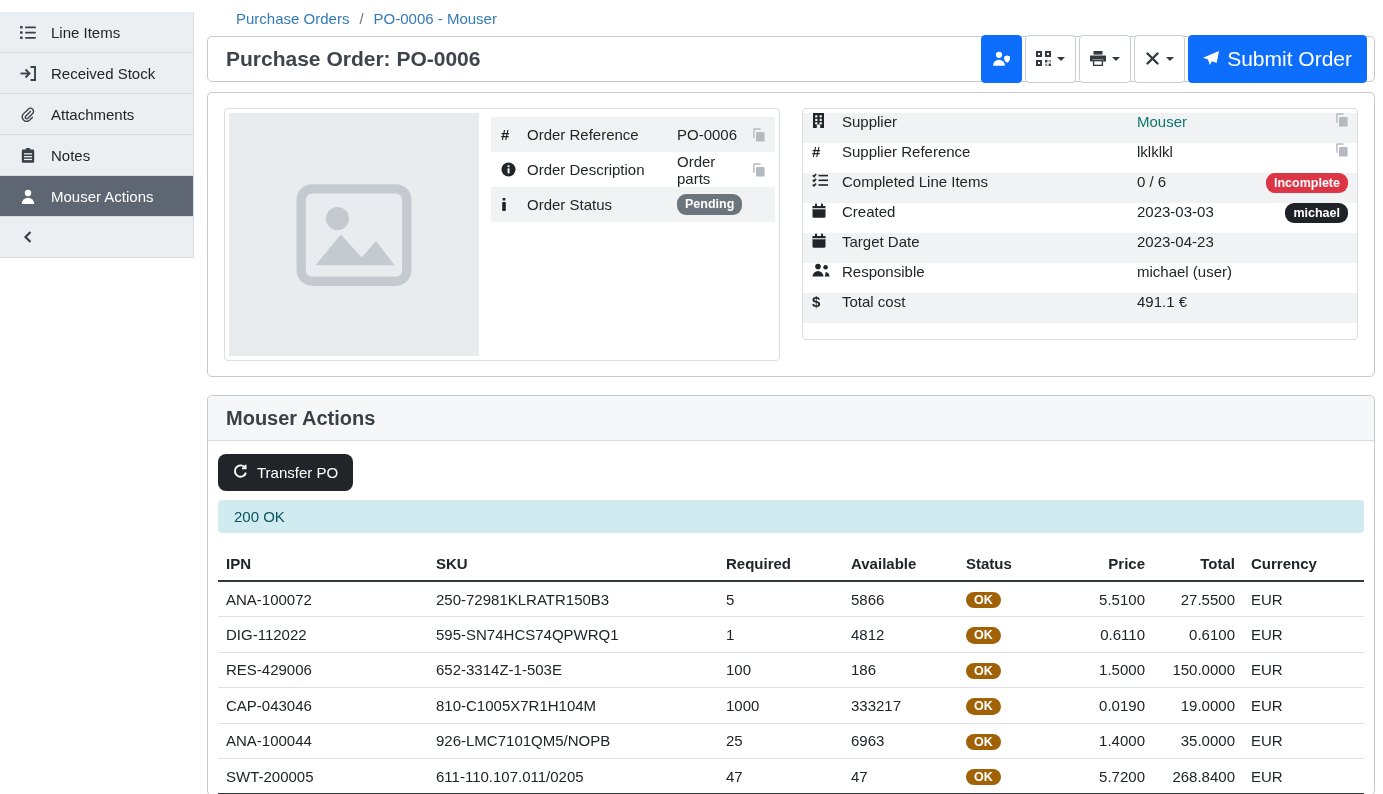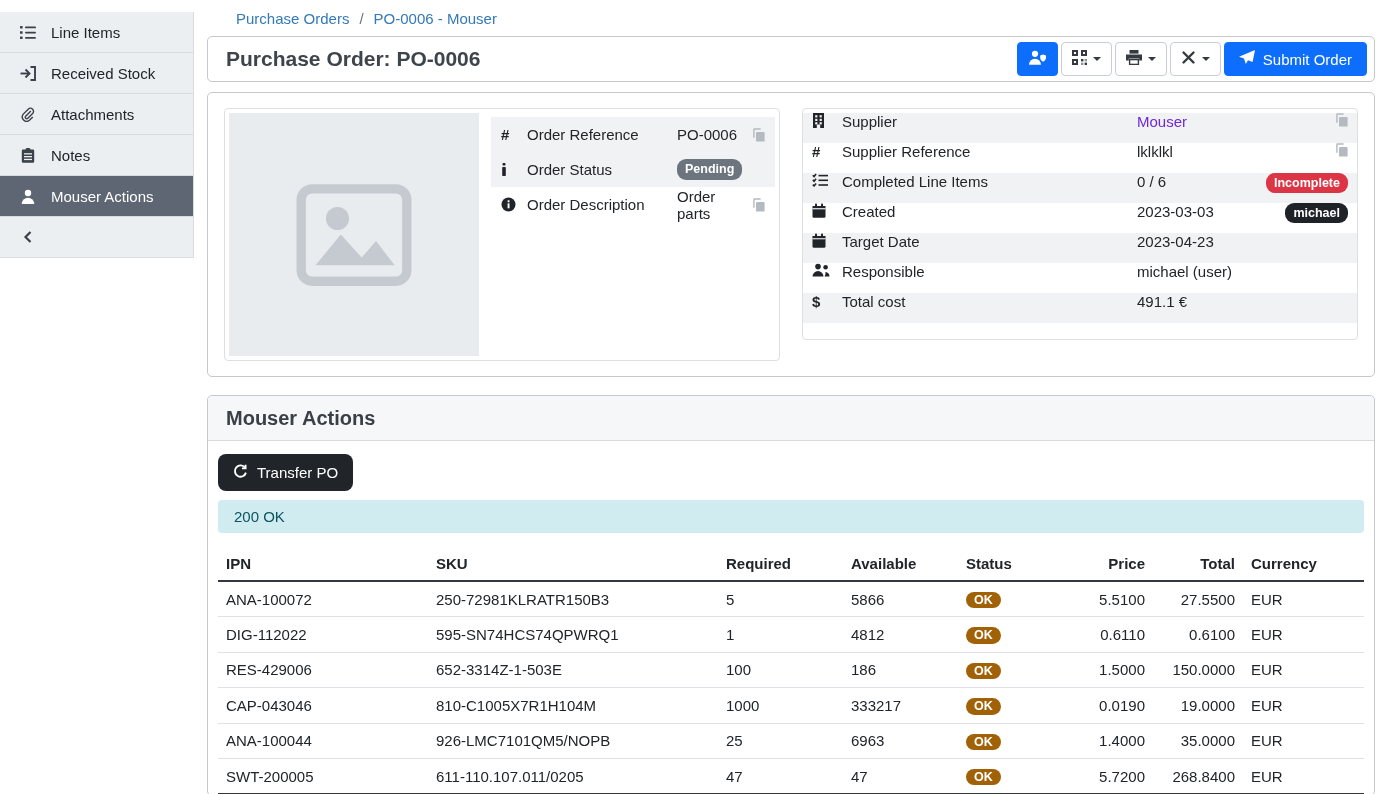--- a/index.html
+++ b/index.html
@@ -19,22 +19,22 @@
   
   .main{margin-left:194px;padding:3px 8px 0 13px}
   .breadcrumb{padding:7px 0 7px 29px;display:flex;align-items:center}
   .breadcrumb a{color:#337ab7}
   .breadcrumb .sep{color:#6c757d;margin:0 10px}
 
   .panel{border:1px solid #c6c8ca;border-radius:5px;background:#fff}
   .header-panel{height:46px;display:flex;align-items:center;padding:0 7px 0 18px;margin-top:2px}
   .page-title{font-size:21px;font-weight:600;color:#3e444b;flex:1}
   .header-buttons{display:flex;gap:3px;align-items:center}
-  .btn{height:34px;border-radius:4px;border:1px solid #c9ced3;background:#fff;display:inline-flex;
-    align-items:center;justify-content:center;cursor:pointer;font-family:inherit;font-size:15px;color:#343a40}
+  .btn{height:48px;border-radius:4px;border:1px solid #c9ced3;background:#fff;display:inline-flex;
+    align-items:center;justify-content:center;cursor:pointer;font-family:inherit;font-size:21px;color:#343a40}
   .btn.blue{background:#0d6efd;border-color:#0d6efd;color:#fff}
   .icon-btn{padding:0 10px;gap:6px}
   .caret{width:0;height:0;border-left:4px solid transparent;border-right:4px solid transparent;border-top:4.5px solid currentColor}
   .submit-btn{padding:0 14px;gap:8px}
 
   
   .details-panel{margin-top:10px;display:flex;gap:22px;padding:15px 16px;align-items:flex-start}
   .card{border:1px solid #dde0e3;border-radius:4px;background:#fff}
   .left-card{width:556px;display:flex;gap:12px;padding:4px;flex-shrink:0}
   .thumb{width:250px;height:243px;background:#e9ecef;display:flex;align-items:center;justify-content:center;flex-shrink:0;cursor:pointer}
@@ -42,21 +42,21 @@
   .drow{display:flex;align-items:center;height:35px;padding:0 10px}
   .striped{background:#f1f2f4}
   .dicon{width:26px;color:#212529;display:flex;align-items:center;font-weight:700}
   .dlabel{flex:0 0 150px}
   .dvalue{flex:1}
   .right-card{flex:1;padding:4px 0 16px 0}
   .rrow{display:flex;align-items:flex-start;height:30px;padding:0 9px}
   .ricon{width:21px;margin-right:9px;color:#212529;display:flex;align-items:center;font-weight:700}
   .rlabel{flex:0 0 295px}
   .rvalue{flex:1}
-  .rvalue a{color:#6d28d9}
+  .rvalue a{color:#0f766e}
   .rright{margin-left:auto;display:flex;align-items:center}
   .copy-btn{background:none;border:none;padding:0;color:#b4bac0;cursor:pointer;display:flex;align-items:center;margin-left:auto}
   .rright .copy-btn{margin-left:0}
 
   .badge{display:inline-block;padding:3px 8px;border-radius:9px;font-size:12.5px;font-weight:700;color:#fff;line-height:1.15}
   .badge-secondary{background:#6c757d}
   .badge-danger{background:#dc3545}
   .badge-dark{background:#1f2327}
   .badge-ok{background:#a16207;padding:1px 8px}
 
@@ -222,46 +222,46 @@
           <span class="dicon">#</span>
           <span class="dlabel">Order Reference</span>
           <span class="dvalue">PO-0006</span>
           <button class="copy-btn">
             <svg width="13" height="14" viewBox="0 0 13 14" fill="currentColor">
                 <rect x="4" y="4" width="8.6" height="9.6" rx="1.2"></rect>
                 <path d="M2.6 9.8 H1.2 V1.6 A1.3 1.3 0 0 1 2.5 0.3 H8.6 V1.8 H2.6z"></path>
               </svg>
           </button>
         </div>
-        <div class="drow striped">
-          <span class="dicon">
-            <svg width="6" height="15" viewBox="0 0 6 15" fill="currentColor">
-                <rect x="1.6" y="1" width="2.8" height="2.6" rx="0.5"></rect>
-                <rect x="1.2" y="5" width="3.6" height="9" rx="0.7"></rect>
-              </svg>
-          </span>
-          <span class="dlabel">Order Status</span>
-          <span class="dvalue"><span class="badge badge-secondary">Pending</span></span>
-        </div>
         <div class="drow">
           <span class="dicon">
             <svg width="15" height="15" viewBox="0 0 15 15">
                 <circle cx="7.5" cy="7.5" r="7" fill="currentColor"></circle>
                 <rect x="6.6" y="3.3" width="1.9" height="1.9" fill="#fff"></rect>
                 <rect x="6.6" y="6.3" width="1.9" height="5" fill="#fff"></rect>
               </svg>
           </span>
           <span class="dlabel">Order Description</span>
           <span class="dvalue">Order parts</span>
           <button class="copy-btn">
             <svg width="13" height="14" viewBox="0 0 13 14" fill="currentColor">
                 <rect x="4" y="4" width="8.6" height="9.6" rx="1.2"></rect>
                 <path d="M2.6 9.8 H1.2 V1.6 A1.3 1.3 0 0 1 2.5 0.3 H8.6 V1.8 H2.6z"></path>
               </svg>
           </button>
+        </div>
+        <div class="drow striped">
+          <span class="dicon">
+            <svg width="6" height="15" viewBox="0 0 6 15" fill="currentColor">
+                <rect x="1.6" y="1" width="2.8" height="2.6" rx="0.5"></rect>
+                <rect x="1.2" y="5" width="3.6" height="9" rx="0.7"></rect>
+              </svg>
+          </span>
+          <span class="dlabel">Order Status</span>
+          <span class="dvalue"><span class="badge badge-secondary">Pending</span></span>
         </div>
       </div>
     </div>
 
     <div class="card right-card">
       <div class="rrow striped">
         <span class="ricon">
           <svg width="13" height="15" viewBox="0 0 13 15" fill="currentColor">
               <path d="M1 0 H12 V15 H8.2 V11.6 H4.8 V15 H1z"></path>
               <g fill="#f1f2f4">

